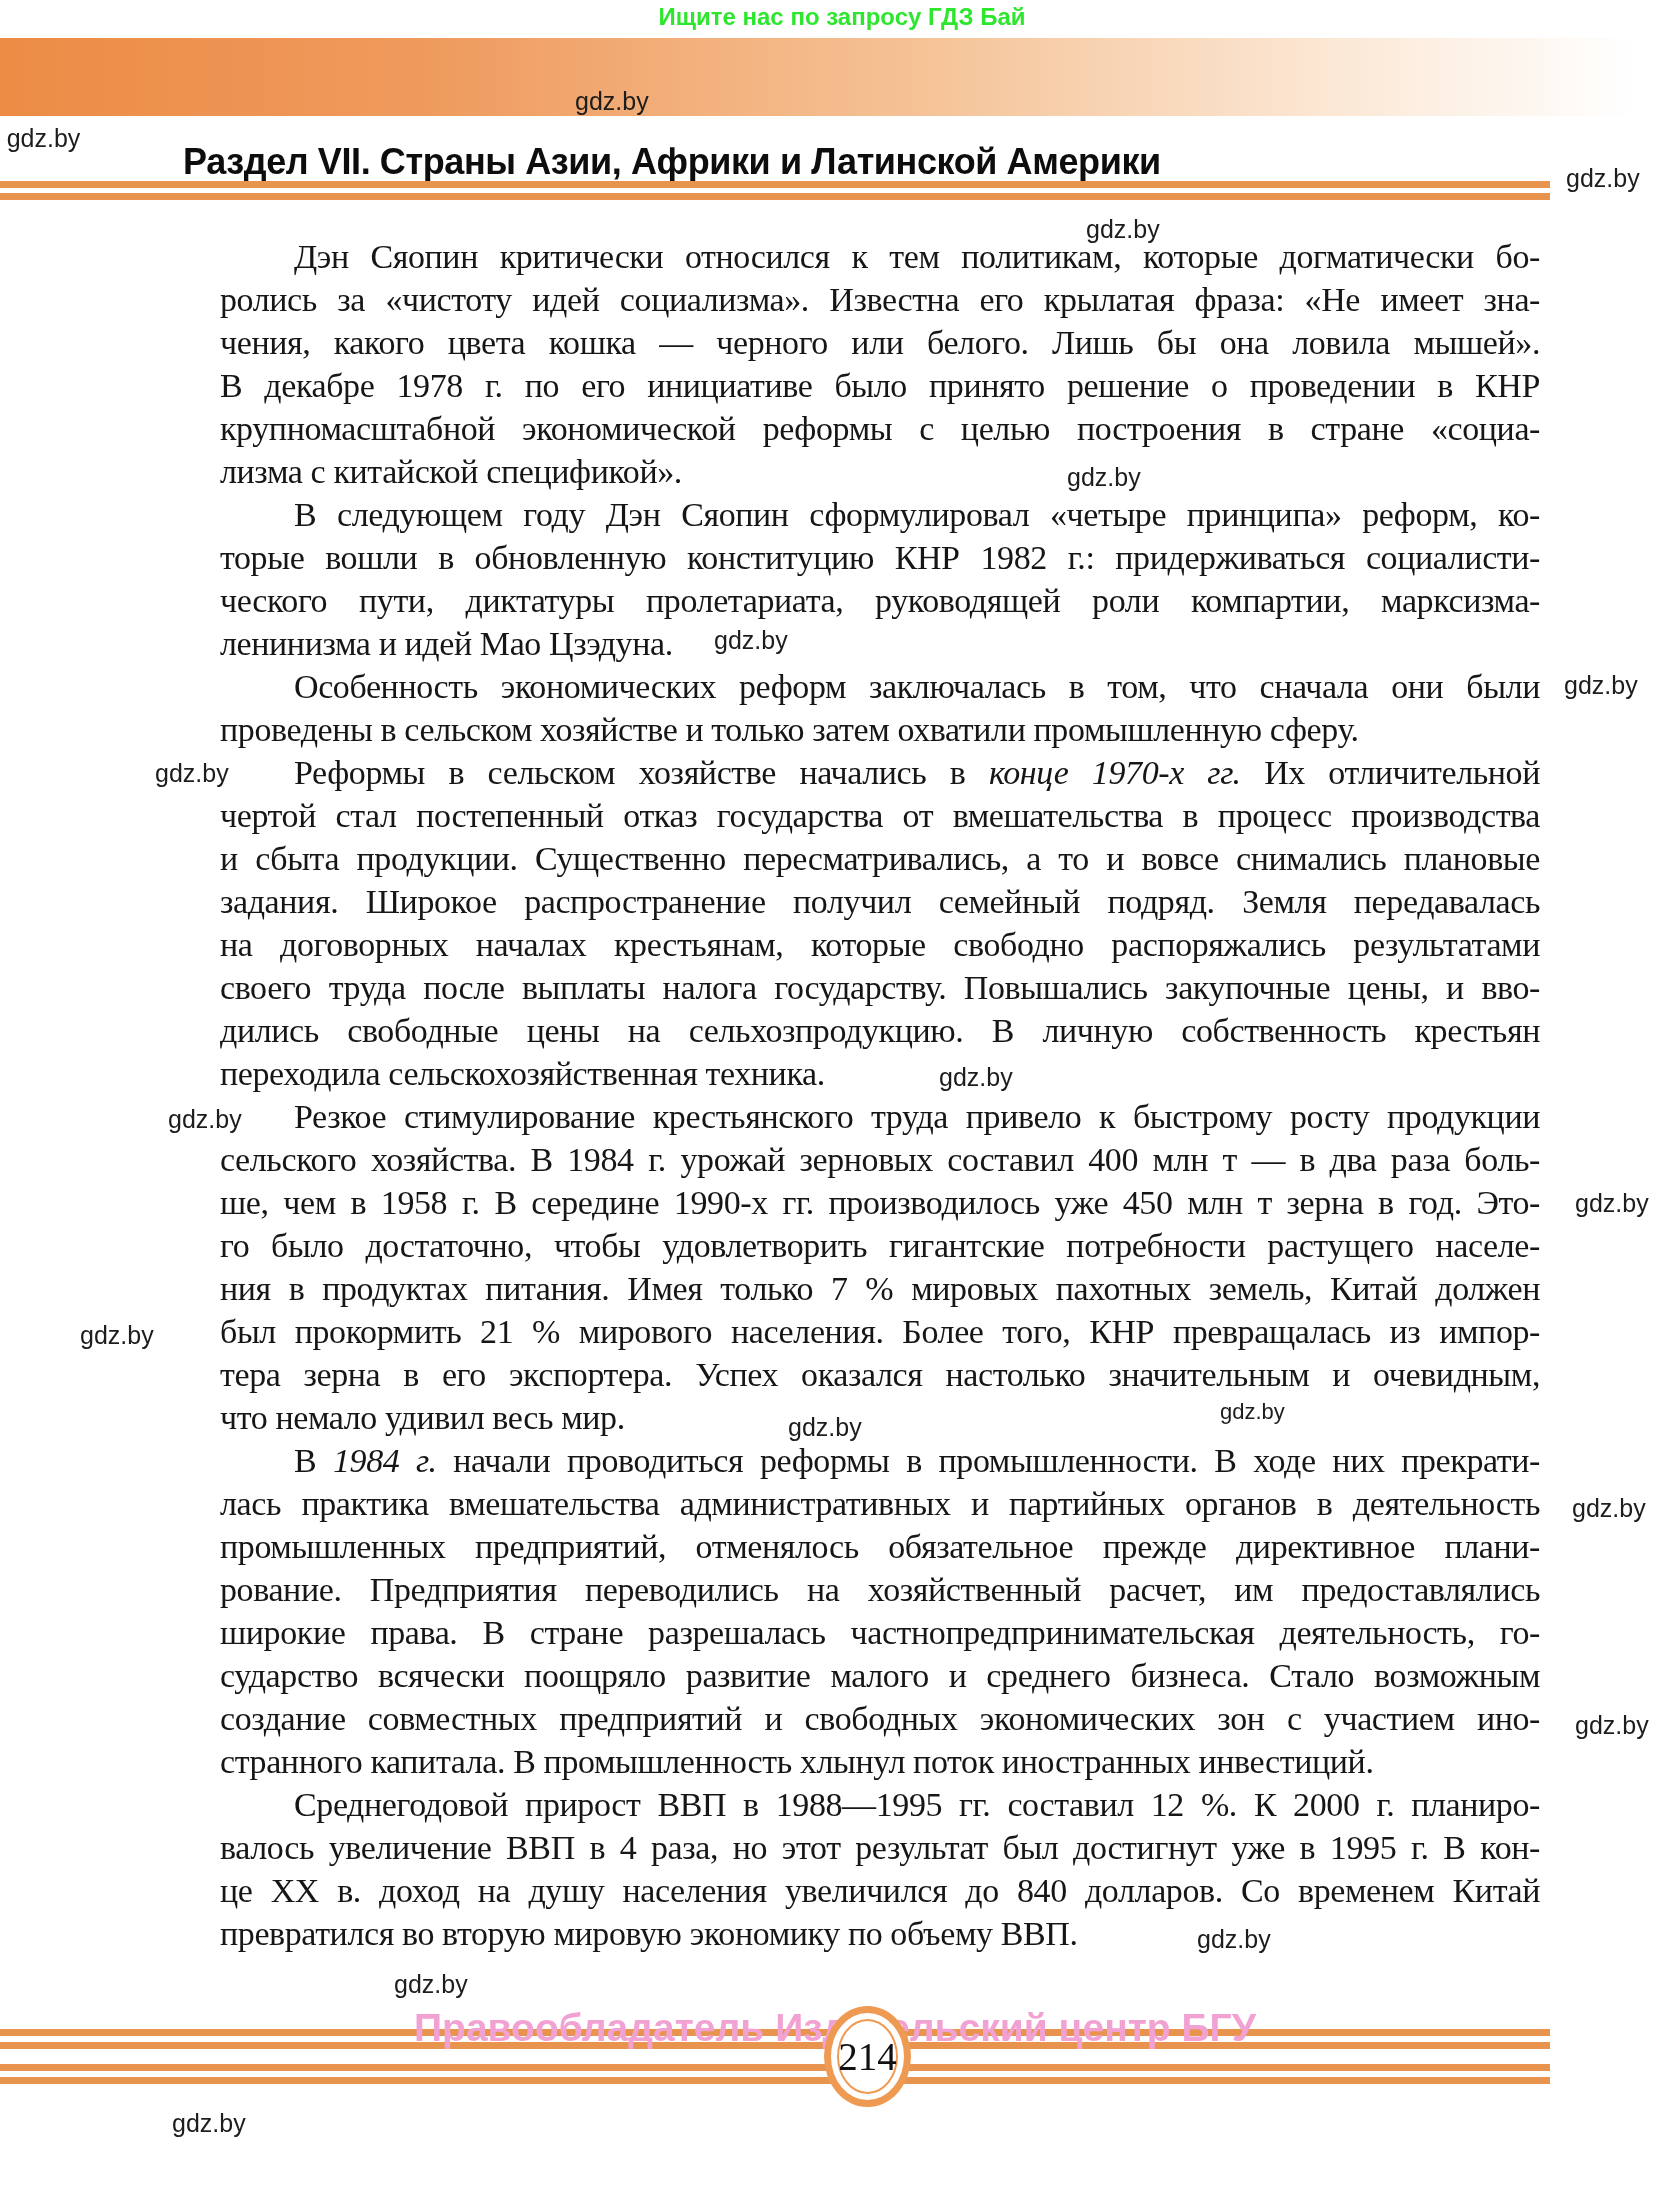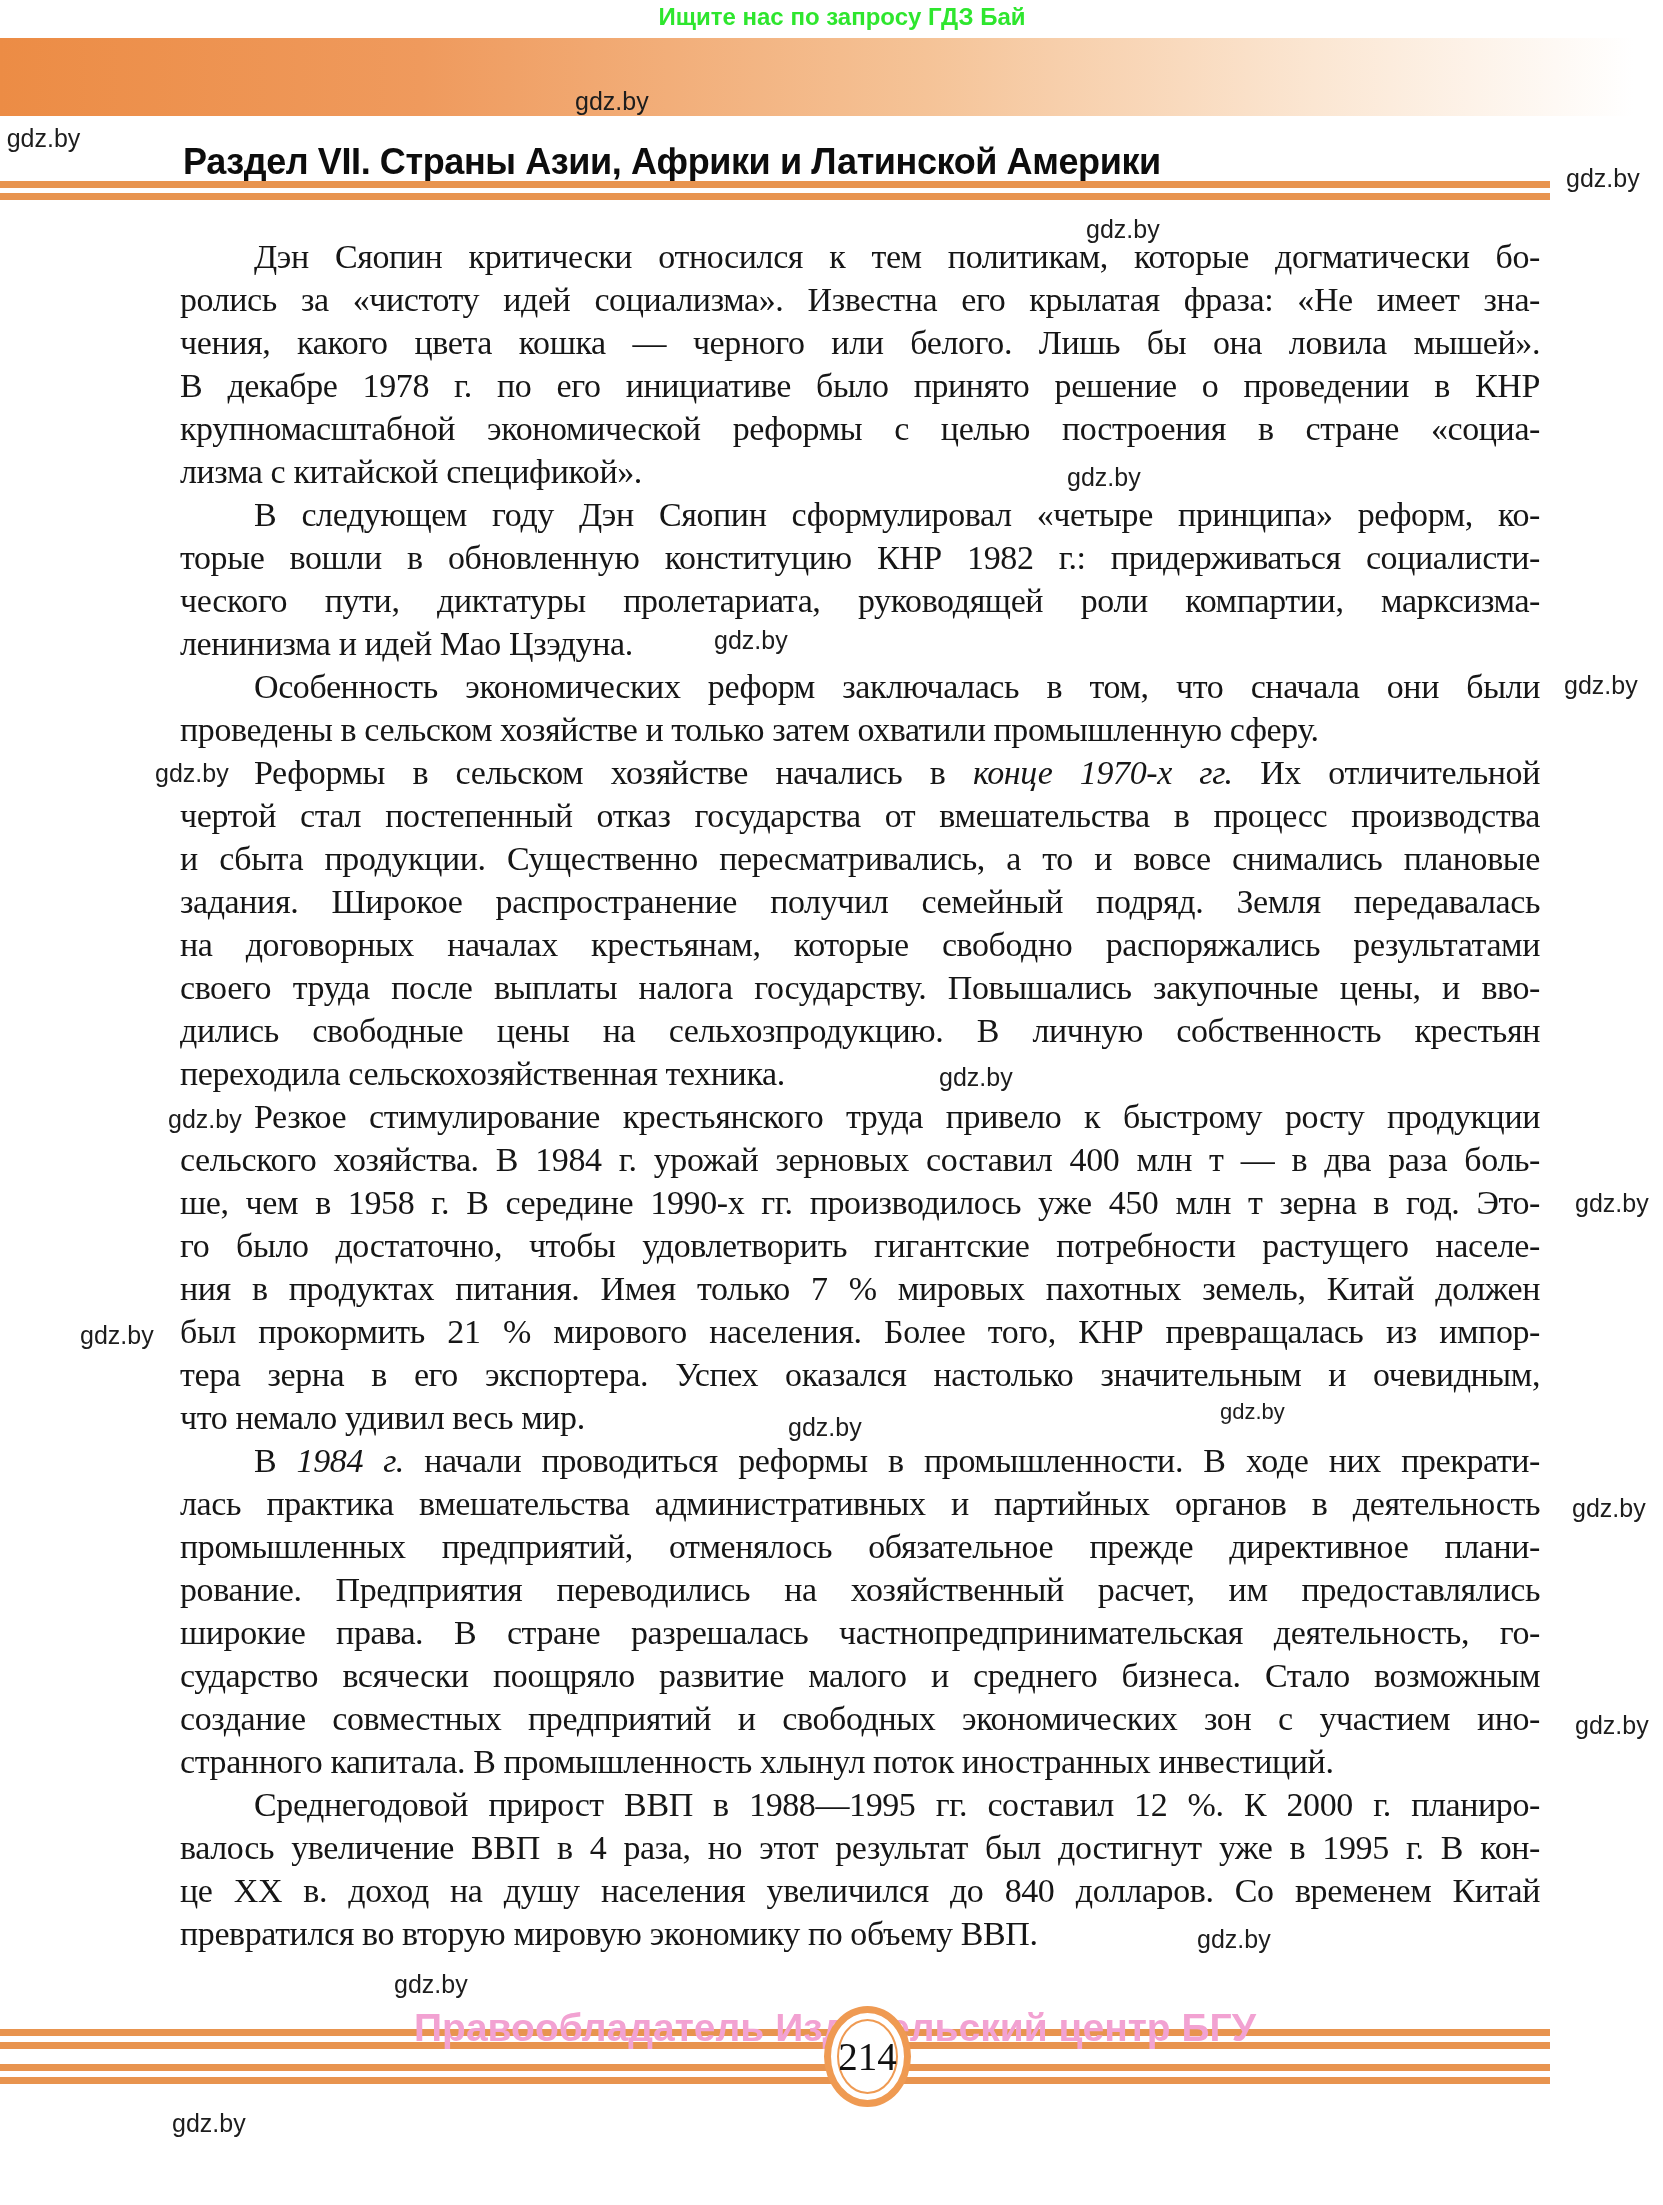--- a/index.html
+++ b/index.html
@@ -38,20 +38,21 @@
   
   .body-text{
     position:absolute;top:235px;left:180px;width:1360px;
     font-size:34px;color:#161616;
     letter-spacing:-0.4px;
   }
   .line{
     height:43px;line-height:43px;
     text-align:justify;text-align-last:justify;
     white-space:nowrap;
+    margin-left:40px;
   }
   .line.last{text-align:right;text-align-last:left;}
   .line.first{text-indent:74px;}
   .it{font-style:italic;}
   
   .wm{
     position:absolute;
     font-family:"Liberation Sans", sans-serif;
     font-size:25px;color:#1d1d1d;
     white-space:nowrap;

